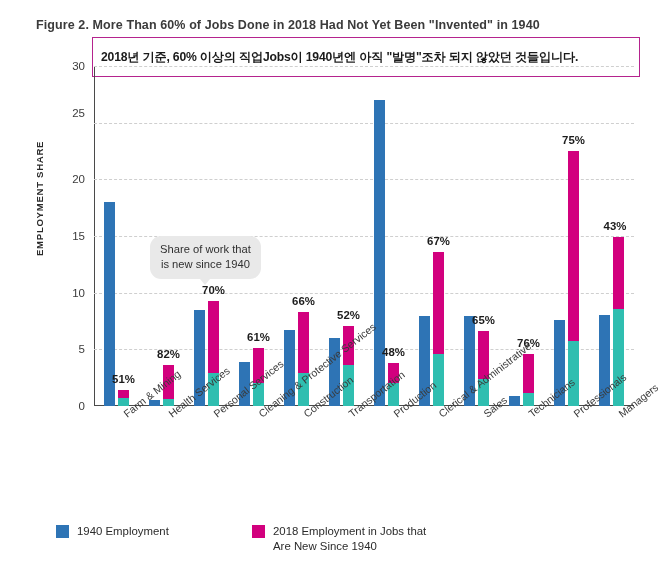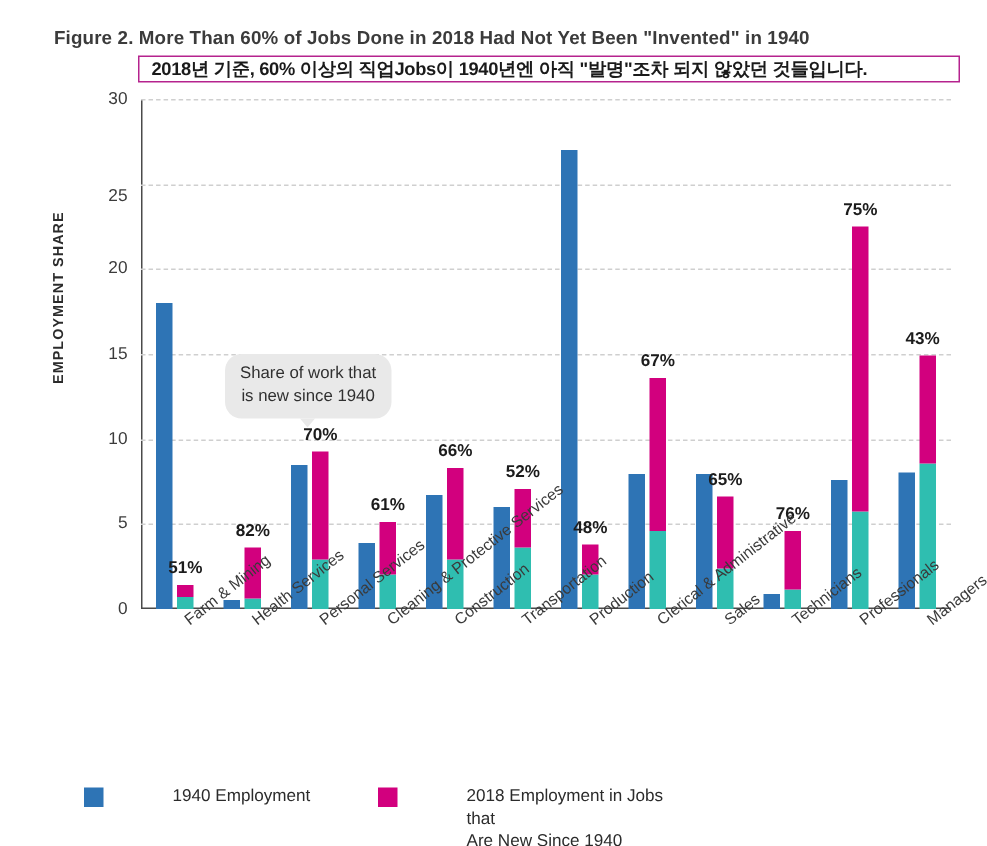--- a/index.html
+++ b/index.html
@@ -27,21 +27,21 @@
     color: #3b3b3b;
     white-space: nowrap;
   }
 
   
   .kr-box {
     position: absolute;
     left: 92px;
     top: 37px;
     width: 548px;
-    height: 18px;
+    height: 40px;
     box-sizing: border-box;
     border: 1.6px solid #b5238e;
     background: #ffffff;
     display: flex;
     align-items: center;
     padding-left: 8px;
   }
   .kr-box .kr-text {
     font-size: 12.2px;
     font-weight: 700;
@@ -194,21 +194,20 @@
     height: 13px;
     flex: 0 0 13px;
     margin-top: 1px;
     margin-right: 8px;
   }
   .legend-text {
     font-size: 11.4px;
     line-height: 1.32;
     color: #2b2b2b;
     max-width: 170px;
-    margin-left: 38px;
   }
   .li-0 { width: 196px; }
   .li-1 { width: 210px; }
   .li-2 { width: 200px; }
 </style>
 </head>
 <body>
 
 <div class="fig-title">Figure 2. More Than 60% of Jobs Done in 2018 Had Not Yet Been "Invented" in 1940</div>
 
@@ -228,21 +227,21 @@
       <div class="gridline" style="top: 113.333px;"></div>
       <div class="gridline" style="top: 56.6667px;"></div>
       <div class="gridline" style="top: 0px;"></div>
     </div>
   <div id="yticks">
       <div class="ytick-label" style="top: 340px;">0</div>
       <div class="ytick-label" style="top: 283.333px;">5</div>
       <div class="ytick-label" style="top: 226.667px;">10</div>
       <div class="ytick-label" style="top: 170px;">15</div>
       <div class="ytick-label" style="top: 113.333px;">20</div>
-      <div class="ytick-label" style="top: 65px; margin-left: 43px;">25</div>
+      <div class="ytick-label" style="top: 47px; margin-left: 43px;">25</div>
       <div class="ytick-label" style="top: 0px;">30</div>
     </div>
   <div id="bars">
       <div class="group" style="left: 0px; width: 45px;">
         <div class="bar bar-1940" style="left: 10px; height: 204px; background: rgb(46, 116, 181);"></div>
         <div class="bar" style="left: 24px; height: 15.8667px;">
           <div class="seg" style="bottom: 0px; height: 7.93333px; background: rgb(47, 190, 176);"></div>
           <div class="seg" style="bottom: 7.93333px; height: 7.93333px; background: rgb(210, 0, 126);"></div>
         </div>
       </div>

